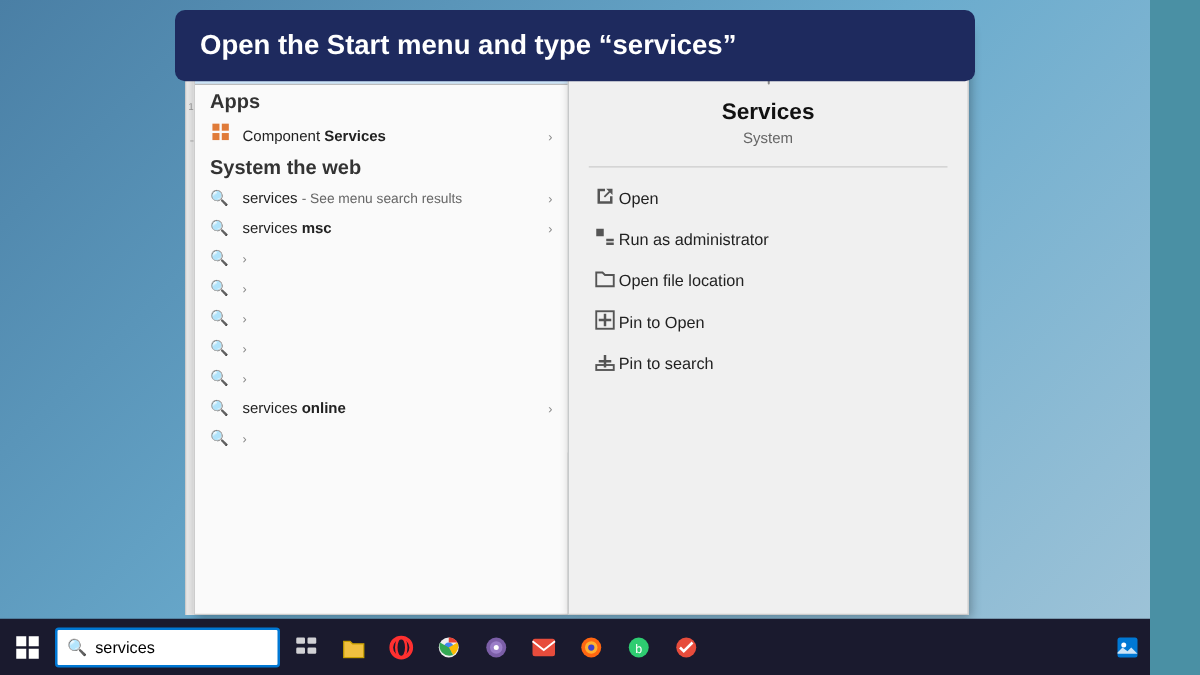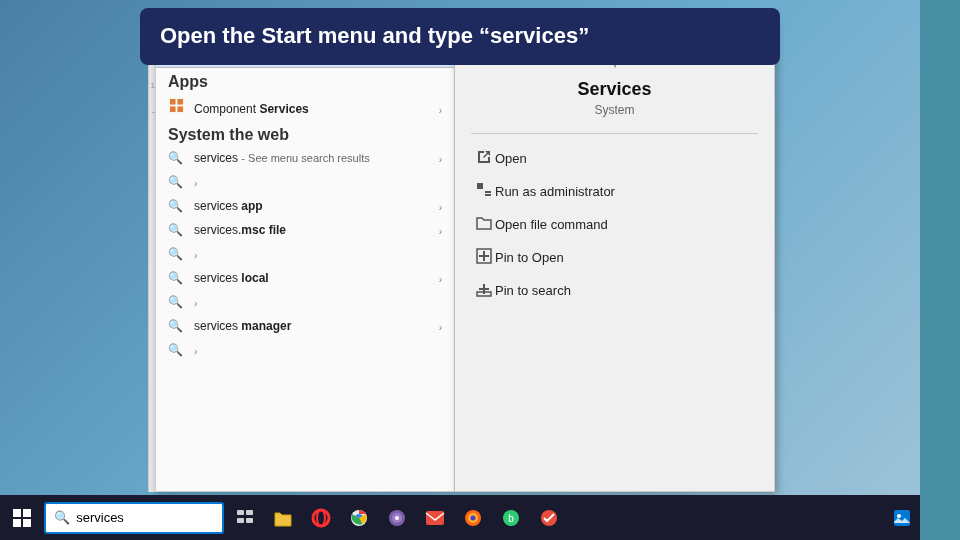--- a/index.html
+++ b/index.html
@@ -344,54 +344,52 @@
       <div class="section-label">System the web</div>
 
       <div class="search-item">
         <span class="search-icon">🔍</span>
         <span class="search-item-text">services <span class="see-more">- See menu search results</span></span>
         <span class="chevron">›</span>
       </div>
 
       <div class="search-item">
         <span class="search-icon">🔍</span>
-        <span class="chevron">›</span>
-      </div>
-
-      <div class="search-item">
-        <span class="search-icon">🔍</span>
-        <span class="search-item-text">services <strong>app</strong></span>
-        <span class="chevron">›</span>
-      </div>
-
-      <div class="search-item">
-        <span class="search-icon">🔍</span>
-        <span class="search-item-text">services.<strong>msc file</strong></span>
-        <span class="chevron">›</span>
-      </div>
-
-      <div class="search-item">
-        <span class="search-icon">🔍</span>
-        <span class="chevron">›</span>
-      </div>
-
-      <div class="search-item">
-        <span class="search-icon">🔍</span>
-        <span class="search-item-text">services <strong>local</strong></span>
-        <span class="chevron">›</span>
-      </div>
-
-      <div class="search-item">
-        <span class="search-icon">🔍</span>
-        <span class="chevron">›</span>
-      </div>
-
-      <div class="search-item">
-        <span class="search-icon">🔍</span>
-        <span class="search-item-text">services <strong>manager</strong></span>
+        <span class="search-item-text">services <strong>msc</strong></span>
+        <span class="chevron">›</span>
+      </div>
+
+      <div class="search-item">
+        <span class="search-icon">🔍</span>
+        <span class="chevron">›</span>
+      </div>
+
+      <div class="search-item">
+        <span class="search-icon">🔍</span>
+        <span class="chevron">›</span>
+      </div>
+
+      <div class="search-item">
+        <span class="search-icon">🔍</span>
+        <span class="chevron">›</span>
+      </div>
+
+      <div class="search-item">
+        <span class="search-icon">🔍</span>
+        <span class="chevron">›</span>
+      </div>
+
+      <div class="search-item">
+        <span class="search-icon">🔍</span>
+        <span class="chevron">›</span>
+      </div>
+
+      <div class="search-item">
+        <span class="search-icon">🔍</span>
+        <span class="search-item-text">services <strong>online</strong></span>
         <span class="chevron">›</span>
       </div>
 
       <div class="search-item">
         <span class="search-icon">🔍</span>
         <span class="chevron">›</span>
       </div>
 
     </div>
 
@@ -425,21 +423,21 @@
               </svg>
           </span>
           <span>Run as administrator</span>
         </li>
         <li class="action-item">
           <span class="action-icon">
             <svg width="16" height="16" viewBox="0 0 16 16">
                 <path d="M1 3h5l2 2h7v9H1V3z" fill="none" stroke="#555" stroke-width="1.5"></path>
               </svg>
           </span>
-          <span>Open file command</span>
+          <span>Open file location</span>
         </li>
         <li class="action-item">
           <span class="action-icon">
             <svg width="16" height="16" viewBox="0 0 16 16">
                 <path d="M3 8h10M8 3v10" stroke="#555" stroke-width="2"></path>
                 <rect x="1" y="1" width="14" height="14" fill="none" stroke="#555" stroke-width="1.5"></rect>
               </svg>
           </span>
           <span>Pin to Open</span>
         </li>

